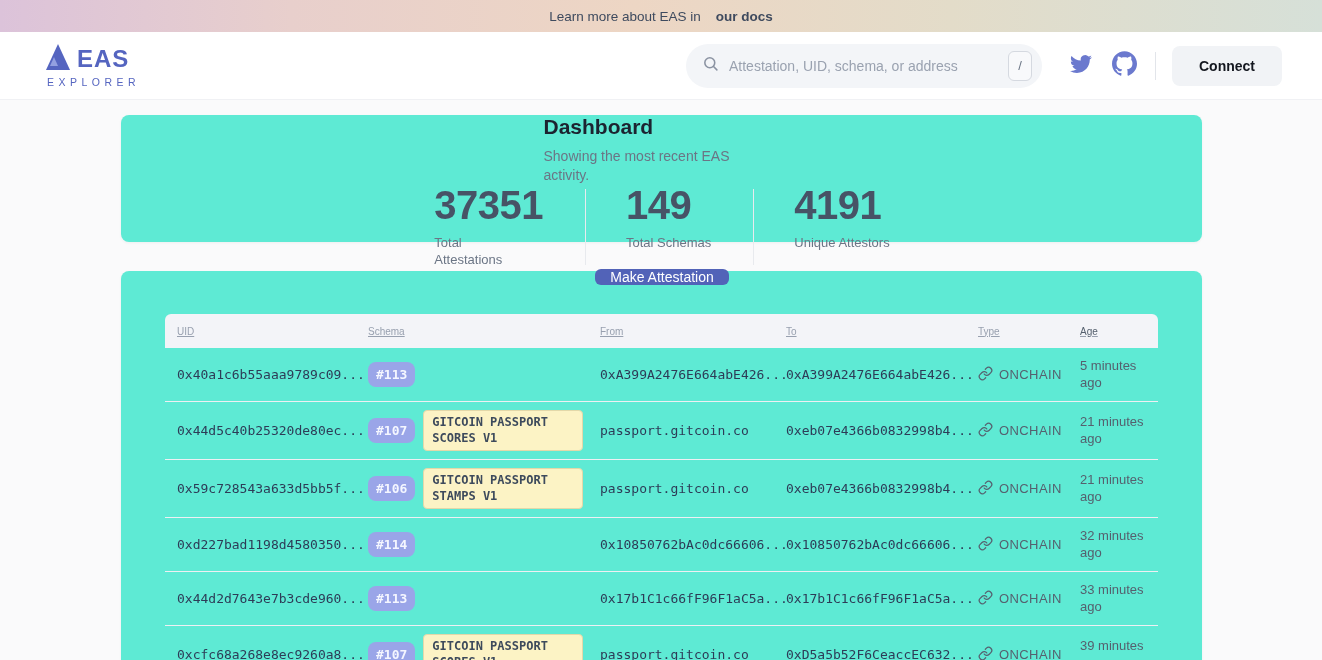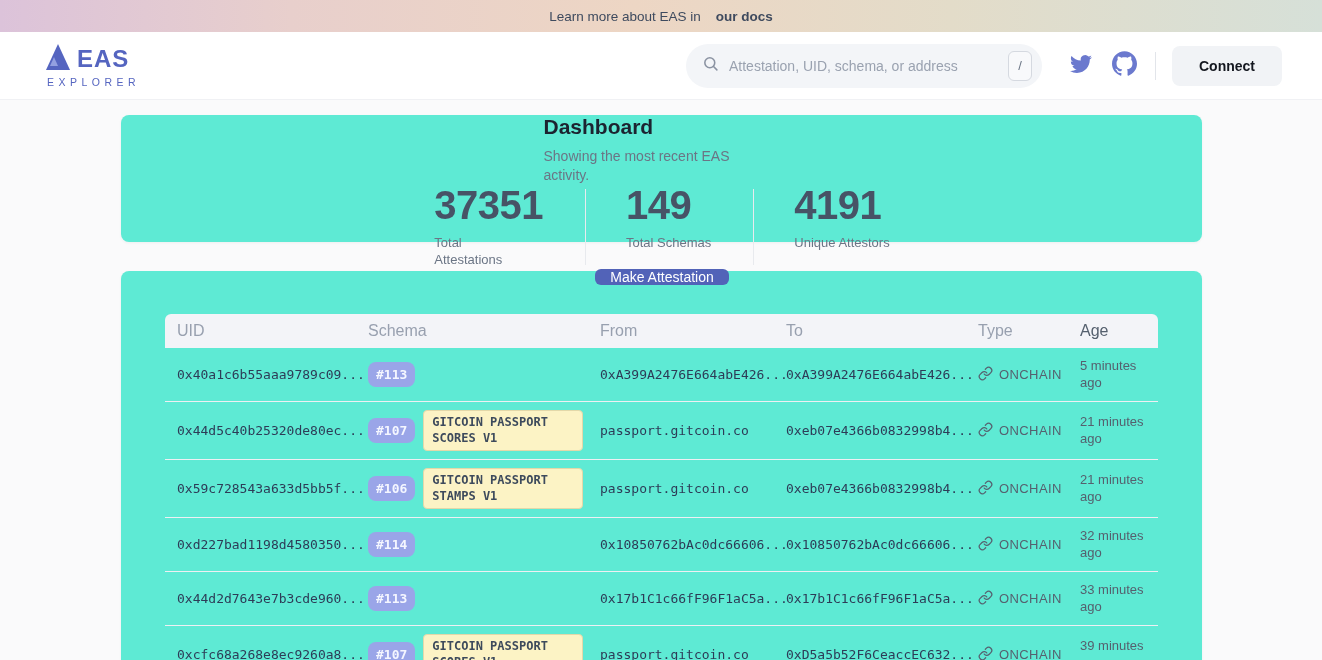--- a/index.html
+++ b/index.html
@@ -57,21 +57,21 @@
   .dash-card .spacer { flex:1; }
   .make-btn { width:134px; height:38px; background:#5263b8; border:none; border-radius:6px;
     color:#fff; font-size:14px; font-weight:400; cursor:pointer;
     font-family:"Liberation Sans", sans-serif; }
 
   .table-card { margin-top:29px; height:500px; padding:43px 44px 0 44px; }
 
   
   .tbl { width:993px; font-size:13px; }
   .t-head { display:flex; height:34px; align-items:center; background:#f3f4f8;
-    border-radius:6px 6px 0 0; color:#98a0af; font-size:16px; }
+    border-radius:6px 6px 0 0; color:#98a0af; font-size:10px;text-decoration:underline; }
   .t-row { display:flex; align-items:center; min-height:54px; padding:8px 0;
     border-bottom:1px solid #eef0f3; cursor:pointer; }
   .c-uid   { width:203px; padding-left:12px; }
   .c-schema{ width:232px; display:flex; align-items:center; gap:8px; }
   .c-from  { width:186px; }
   .c-to    { width:192px; }
   .c-type  { width:102px; display:flex; align-items:center; gap:6px; }
   .c-age   { width:78px; color:#55606e; line-height:1.3; }
   .t-head .c-schema, .t-head .c-type { display:block; }
   .mono { font-family:"DejaVu Sans Mono", monospace; color:#2d3c57; font-size:13px; }

